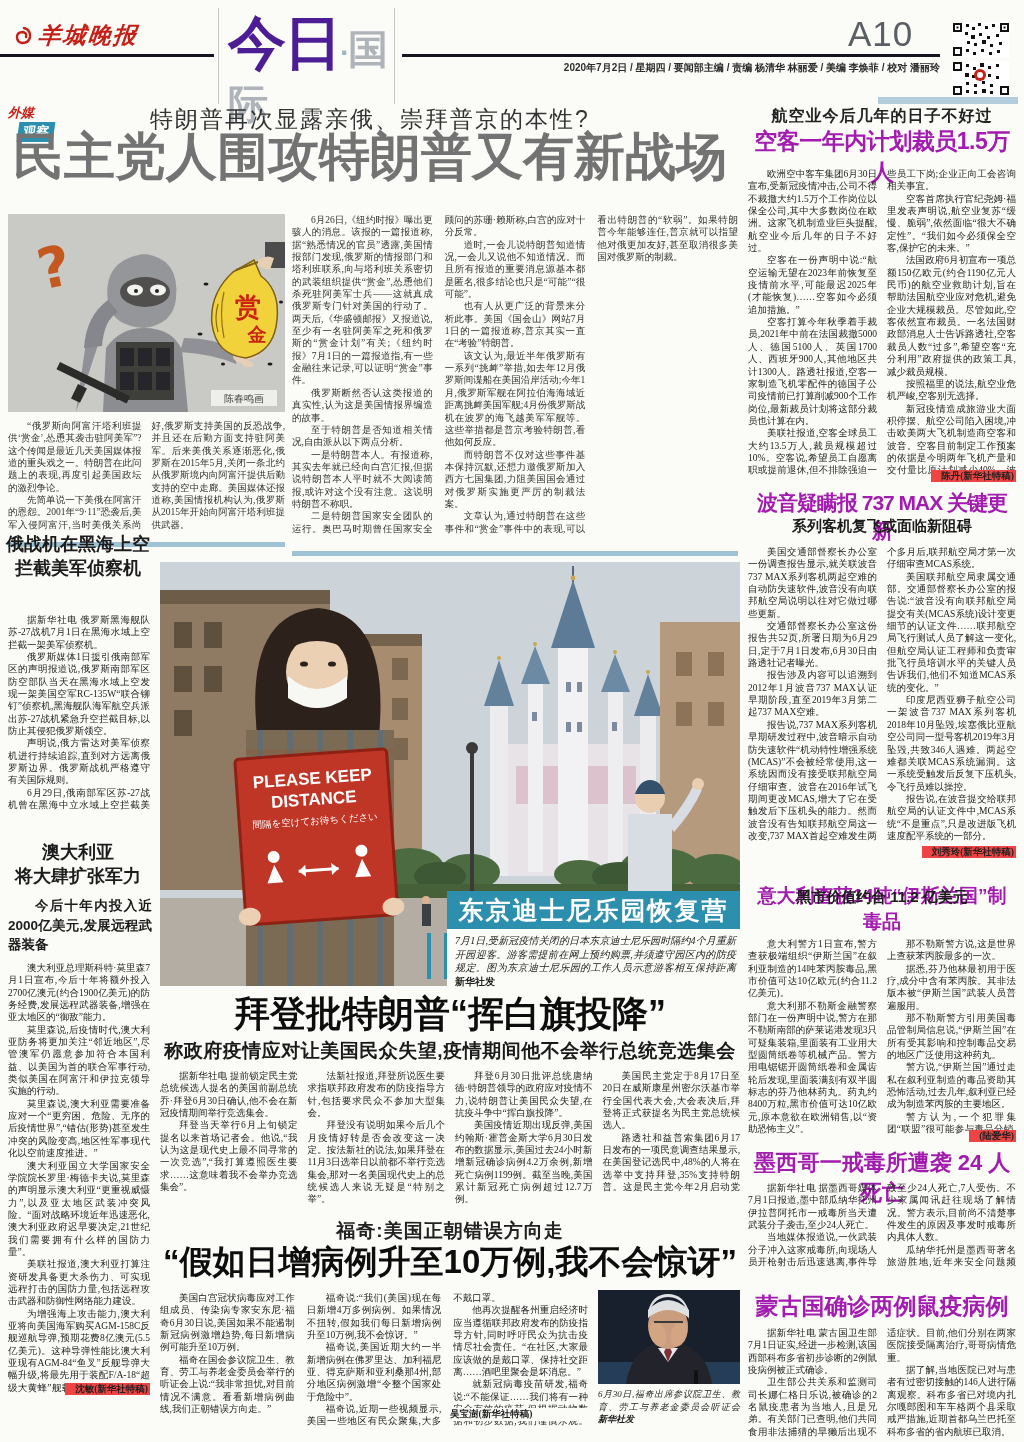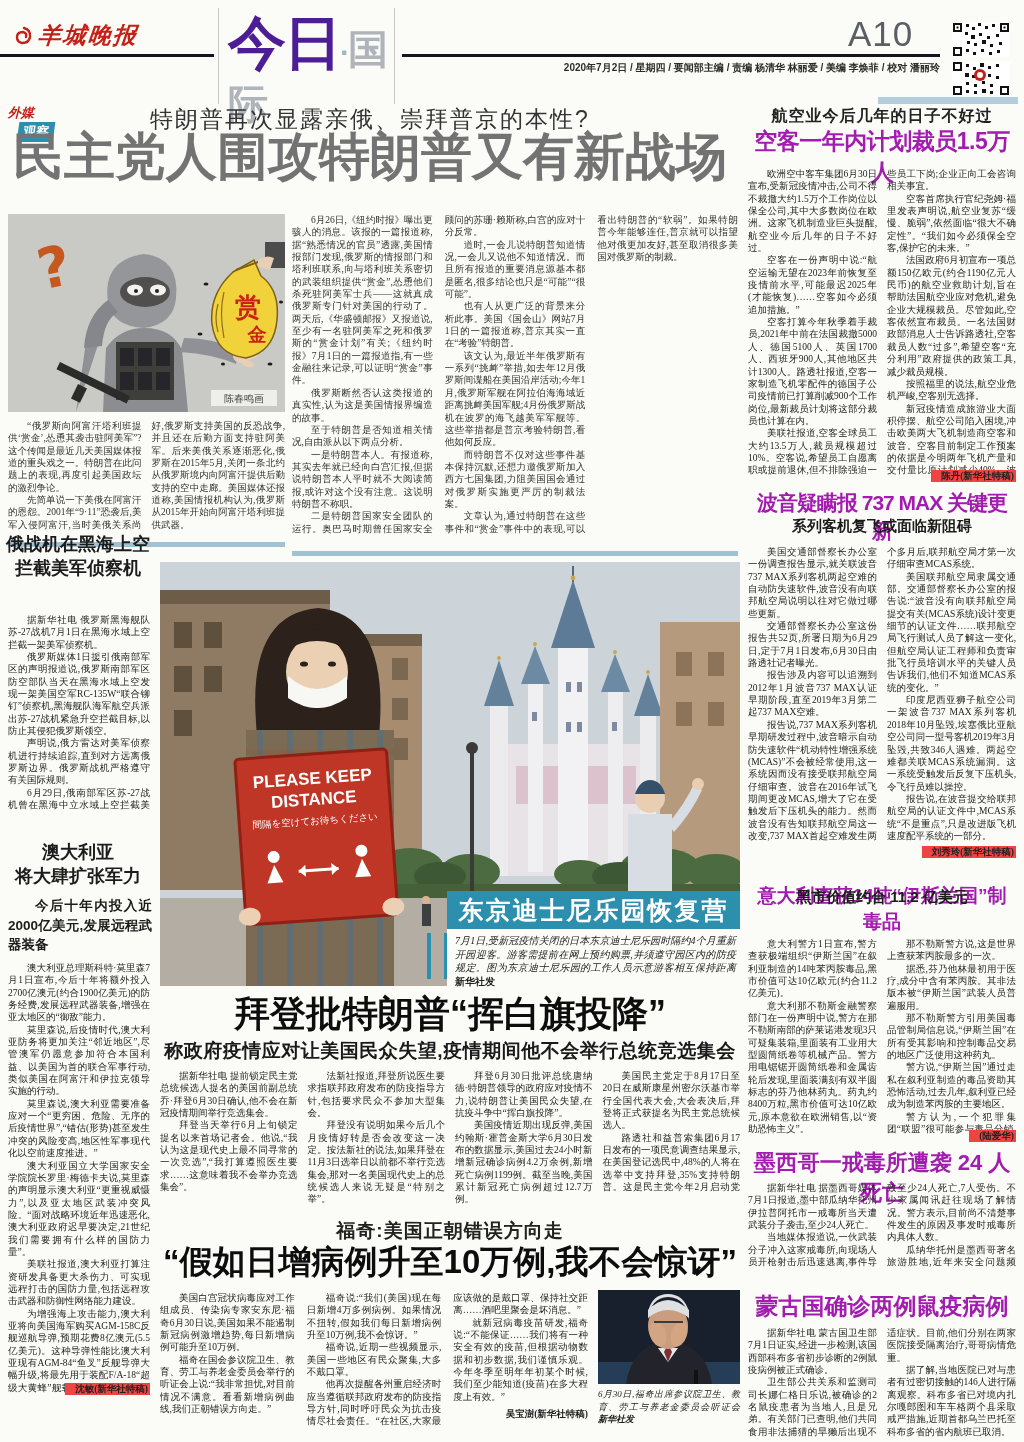--- a/index.html
+++ b/index.html
@@ -58,21 +58,21 @@
   .cap-mark{left:427px;top:933px;width:13px;height:46px;border-left:4px solid #2b8fad;border-right:4px solid #2b8fad;}
   
   .biden-head{left:160px;top:990px;width:580px;font-size:36px;font-weight:900;color:#0d0d0d;}
   .biden-sub{left:160px;top:1038px;width:580px;font-size:19px;font-weight:bold;color:#1a1a1a;letter-spacing:0.5px;}
   .biden-body{left:160px;top:1070px;width:580px;height:142px;}
   
   .fauci-kicker{left:160px;top:1218px;width:580px;font-size:19px;font-weight:bold;color:#222;letter-spacing:1px;}
   .fauci-head{left:160px;top:1240px;width:580px;font-size:33px;font-weight:900;color:#0d0d0d;}
   .fauci-wrap{left:160px;top:1290px;width:580px;height:152px;}
   .fauci-body{position:absolute;left:0;top:2px;width:428px;height:148px;}
-  .fauci-byline{position:absolute;left:290px;top:118px;width:138px;text-align:right;font-size:9.5px;font-weight:bold;background:#fbfbf7;}
+  .fauci-byline{position:absolute;left:290px;top:118px;width:138px;text-align:left;font-size:9.5px;font-weight:bold;background:#fbfbf7;}
   .fauci-photo{position:absolute;left:438px;top:0;width:142px;height:94px;}
   .fauci-cap{position:absolute;left:438px;top:98px;width:142px;font-size:9px;font-style:italic;line-height:1.4;text-align:justify;}
   
   .rs{left:748px;width:268px;}
   .rs-kicker{font-size:16px;font-weight:bold;color:#222;letter-spacing:1px;}
   .rs-head{font-weight:bold;color:#a21caf;}
   .airbus-kicker{top:106px;}
   .airbus-head{top:126px;font-size:23px;letter-spacing:-0.5px;}
   .airbus-body{top:168px;height:314px;}
   .boeing-head{top:489px;font-size:21px;letter-spacing:-1px;}
@@ -431,20 +431,21 @@
       <p>路透社和益普索集团6月17日发布的一项民意调查结果显示,在美国登记选民中,48%的人将在选举中支持拜登,35%支持特朗普。这是民主党今年2月启动党内预选以来历次民调中,拜登对特朗普领先幅度最大的一次。</p>
     </div>
 
   <div class="abs fauci-kicker sans ctr">福奇:美国正朝错误方向走</div>
   <div class="abs fauci-head sans ctr">“假如日增病例升至10万例,我不会惊讶”</div>
   <div class="abs fauci-wrap">
     <div class="fauci-body cols c3">
         <p>美国白宫冠状病毒应对工作组成员、传染病专家安东尼·福奇6月30日说,美国如果不能遏制新冠病例激增趋势,每日新增病例可能升至10万例。</p>
         <p>福奇在国会参议院卫生、教育、劳工与养老金委员会举行的听证会上说:“我非常担忧,对目前情况不满意。看看新增病例曲线,我们正朝错误方向走。”</p>
         <p>福奇说:“我们(美国)现在每日新增4万多例病例。如果情况不扭转,假如我们每日新增病例升至10万例,我不会惊讶。”</p>
+        <p>福奇说,美国近期大约一半新增病例在佛罗里达、加利福尼亚、得克萨斯和亚利桑那4州,部分地区病例激增“令整个国家处于危险中”。</p>
         <p>福奇说,近期一些视频显示,美国一些地区有民众聚集,大多不戴口罩。</p>
         <p>他再次提醒各州重启经济时应当遵循联邦政府发布的防疫指导方针,同时呼吁民众为抗击疫情尽社会责任。“在社区,大家最应该做的是戴口罩、保持社交距离……酒吧里聚会是坏消息。”</p>
         <p>就新冠病毒疫苗研发,福奇说:“不能保证……我们将有一种安全有效的疫苗,但根据动物数据和初步数据,我们谨慎乐观。今年冬季至明年年初某个时候,我们至少能知道(疫苗)在多大程度上有效。”</p>
       </div>
     <div class="fauci-byline">吴宝澍(新华社特稿)</div>
     <div class="fauci-photo">
       <svg width="142" height="94" viewBox="0 0 142 94">
         <rect width="142" height="94" fill="#18202e"></rect>
         <rect y="72" width="142" height="22" fill="#2c4a6b" opacity="0.7"></rect>
         <path d="M28 94 Q34 54 70 51 Q108 54 114 94 Z" fill="#23242b"></path>

